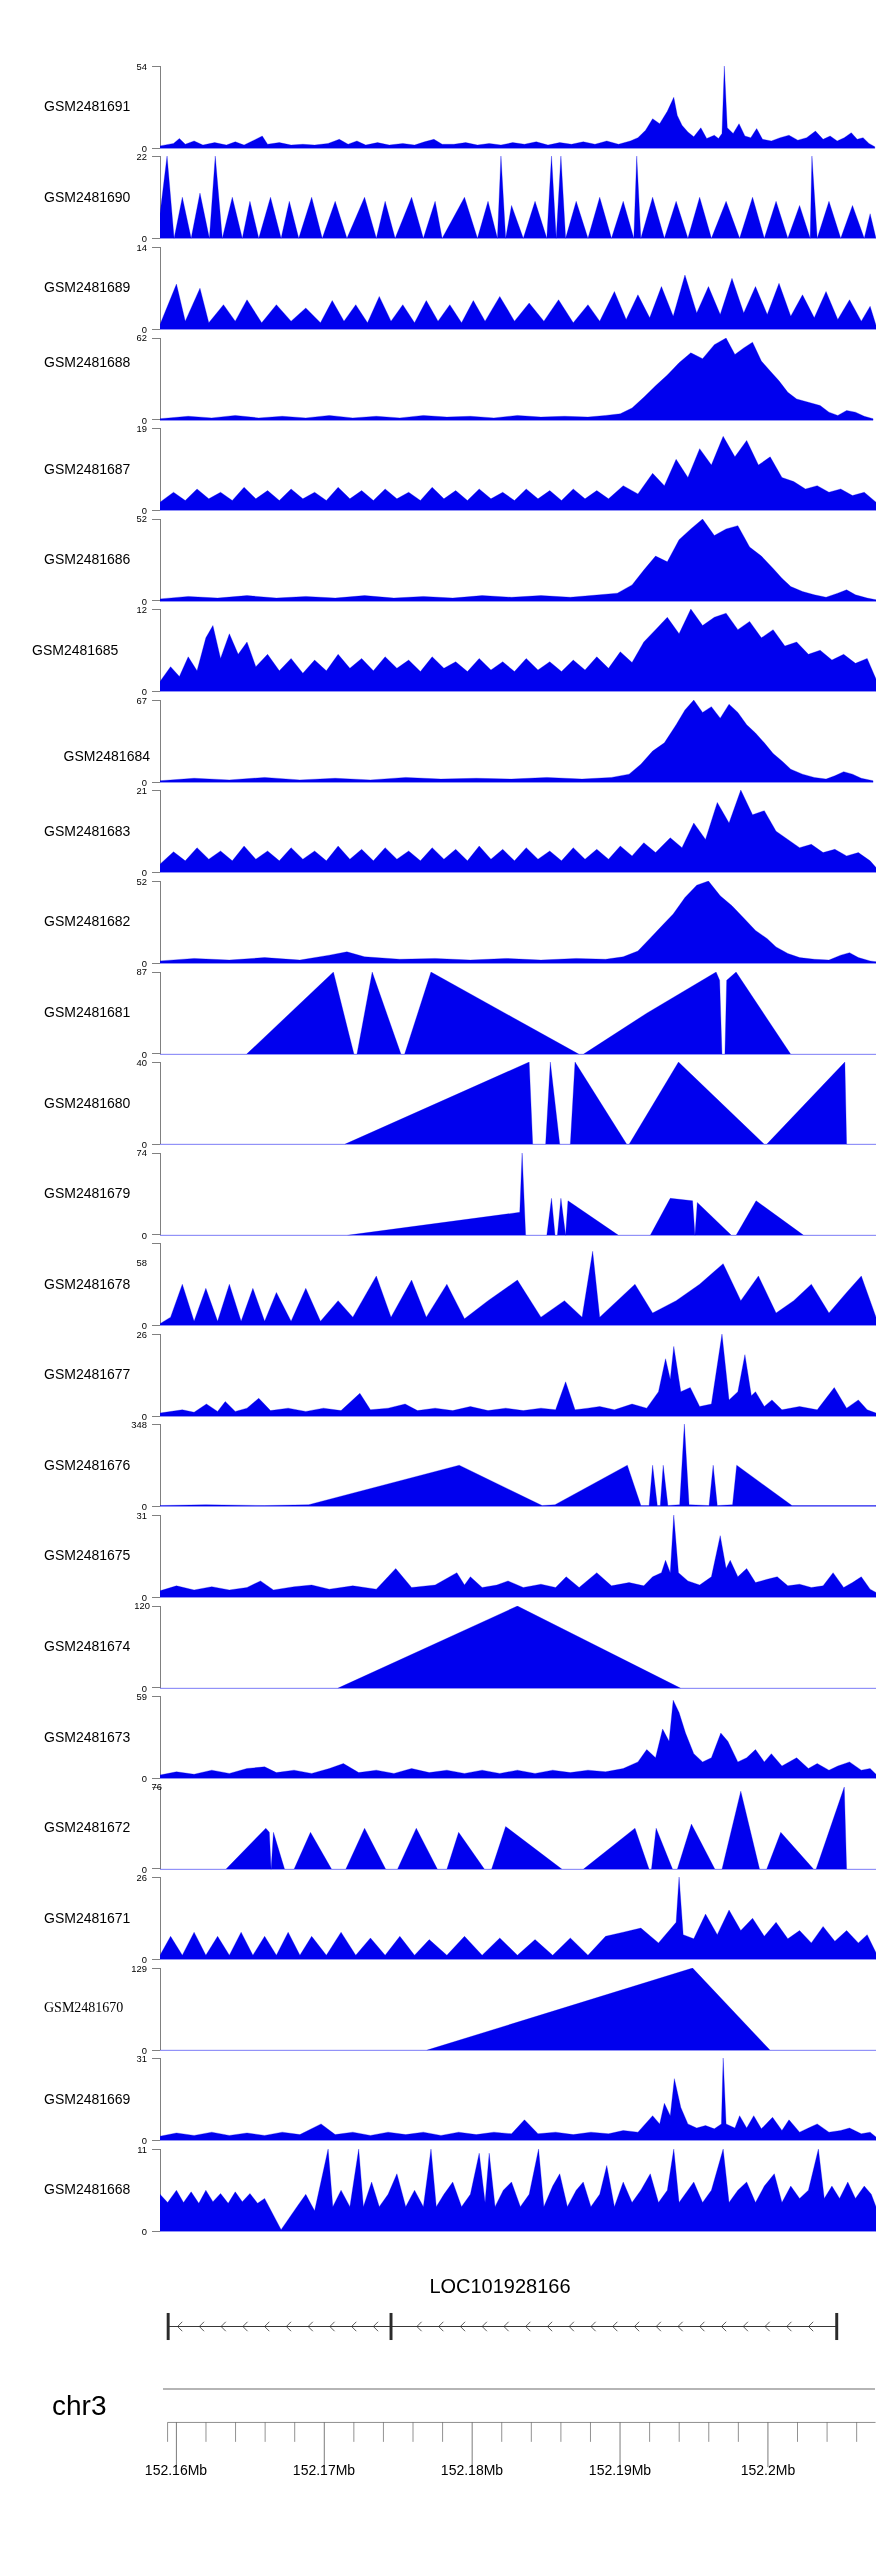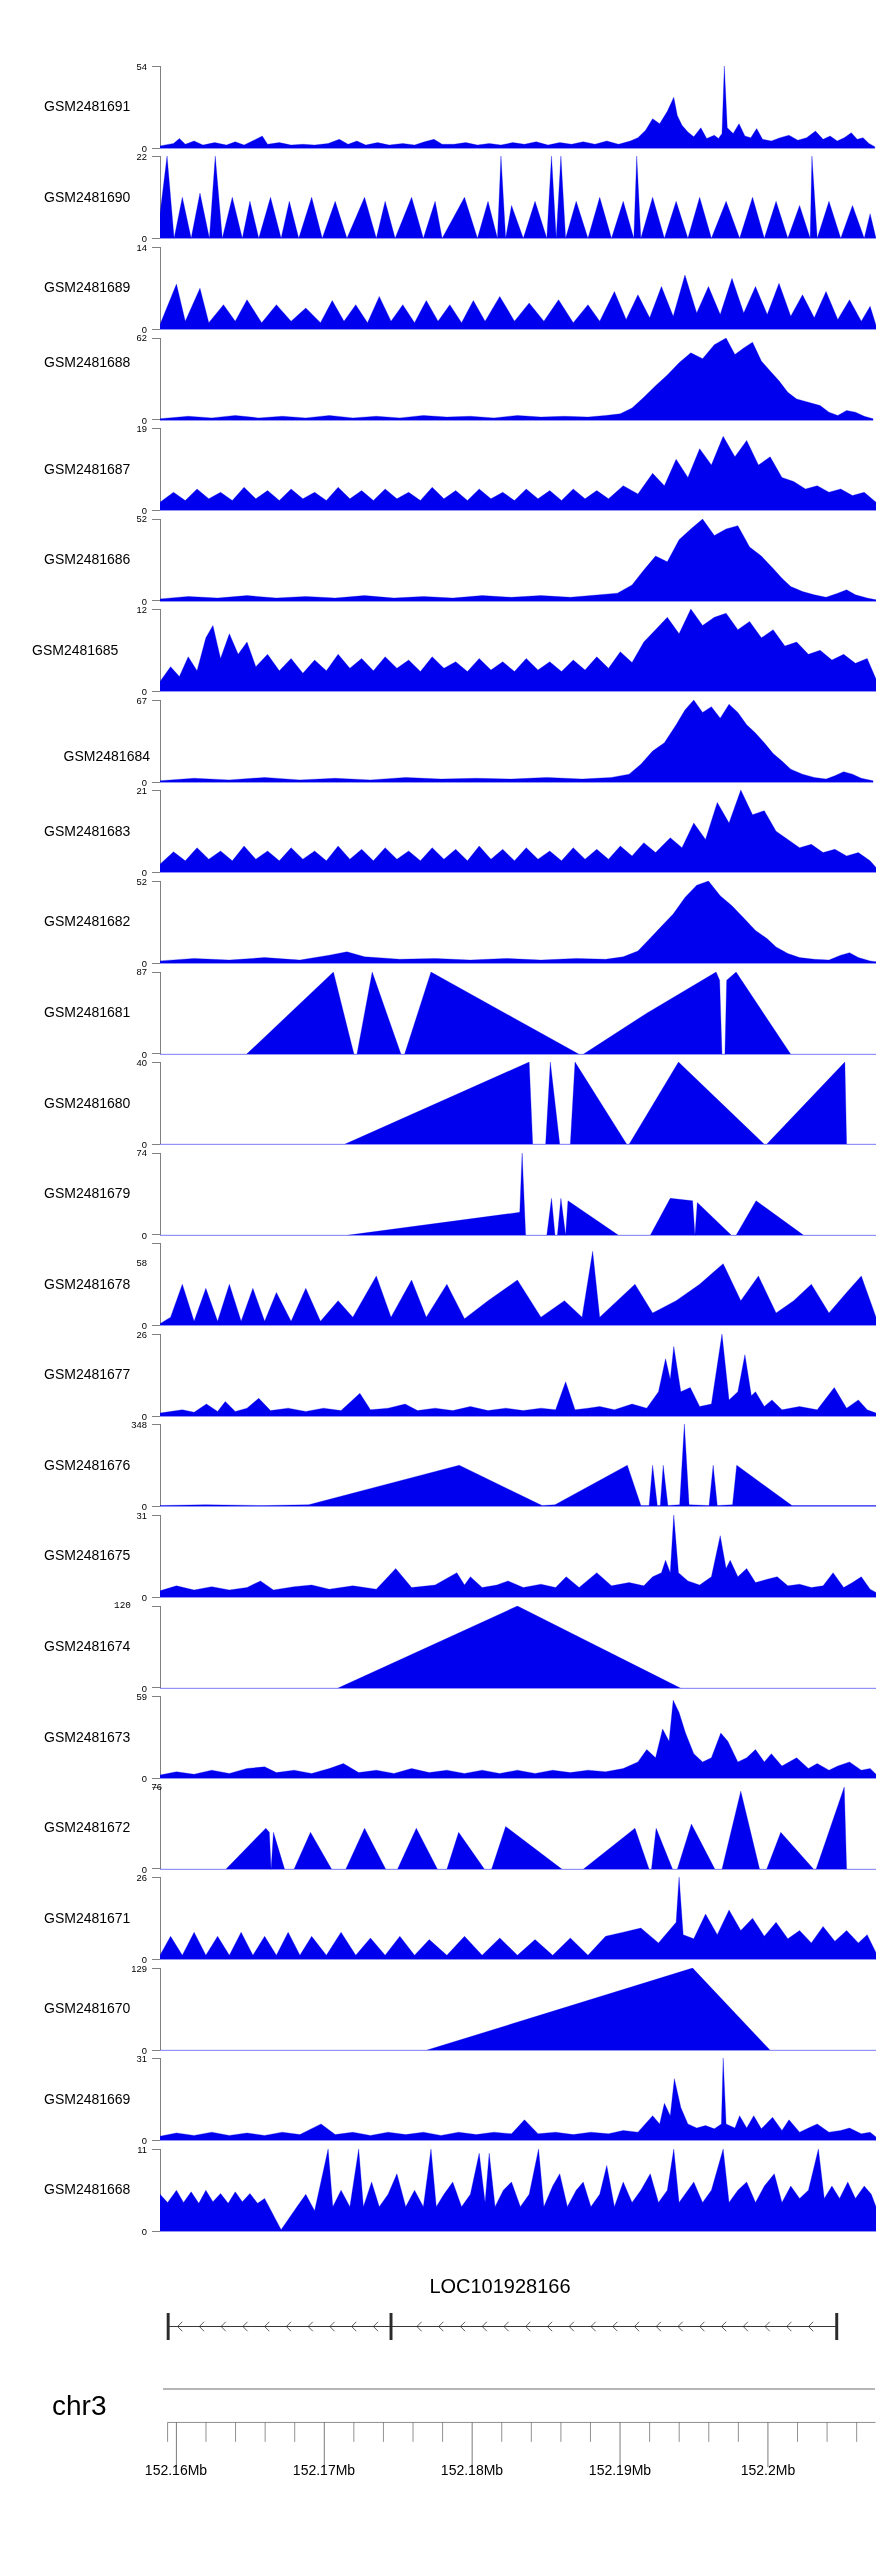--- a/index.html
+++ b/index.html
@@ -205,21 +205,21 @@
         <div class="abs yval" style="left: 115px; top: 1592px; width: 32px;">0</div>
         <svg width="716" height="83" class="abs" style="left: 160px; top: 1515px;" viewBox="0 0 1218 141">
           <polygon points="0,140 0,128.8 28,120.4 58,127.4 88,121.8 118,127.4 148,123.2 171,112.0 193,127.4 228,121.8 258,119.0 288,126.0 328,120.4 368,126.0 401,91.0 428,123.2 468,119.0 505,98.0 518,119.0 528,105.0 548,123.2 573,119.0 592,112.0 618,123.2 648,117.6 673,123.2 691,105.0 713,123.2 743,98.0 768,120.4 798,114.8 823,120.4 838,105.0 853,98.0 860,77.0 868,98.0 874,0.0 882,98.0 898,112.0 918,119.0 938,105.0 953,35.0 963,91.0 970,77.0 983,105.0 998,91.0 1013,114.8 1033,109.2 1050,105.0 1068,120.4 1088,117.6 1108,123.2 1128,120.4 1145,98.0 1163,123.2 1178,114.8 1193,105.0 1208,126.0 1218,131.6 1218,140" fill="#0000ee" stroke="#0000ee" stroke-width="0.5"></polygon>
         </svg>
       </div>
       <div class="abs" style="left: 0px; top: 0px;">
         <div class="abs track-name" style="left: 44px; top: 1638px; width: 106px;">GSM2481674</div>
         <div class="abs" style="left: 160px; top: 1606px; width: 0.9px; height: 82px; background: rgb(128, 128, 128);"></div>
         <div class="abs" style="left: 152px; top: 1606px; width: 8.2px; height: 0.9px; background: rgb(128, 128, 128);"></div>
         <div class="abs" style="left: 152px; top: 1687px; width: 8.2px; height: 0.9px; background: rgb(128, 128, 128);"></div>
-        <div class="abs yval" style="left: 99px; top: 1600px; width: 32px; font-family: Liberation Mono, monospace;">120</div>
+        <div class="abs yval" style="left: 118px; top: 1600px; width: 32px;">120</div>
         <div class="abs yval" style="left: 115px; top: 1683px; width: 32px;">0</div>
         <svg width="716" height="83" class="abs" style="left: 160px; top: 1606px;" viewBox="0 0 1218 141">
           <polygon points="0,140 0,140.0 302,140.0 608,0.0 886,140.0 1218,140.0 1218,140" fill="#0000ee" stroke="#0000ee" stroke-width="0.5"></polygon>
         </svg>
       </div>
       <div class="abs" style="left: 0px; top: 0px;">
         <div class="abs track-name" style="left: 44px; top: 1729px; width: 106px;">GSM2481673</div>
         <div class="abs" style="left: 160px; top: 1696px; width: 0.9px; height: 82px; background: rgb(128, 128, 128);"></div>
         <div class="abs" style="left: 152px; top: 1696px; width: 8.2px; height: 0.9px; background: rgb(128, 128, 128);"></div>
         <div class="abs" style="left: 152px; top: 1778px; width: 8.2px; height: 0.9px; background: rgb(128, 128, 128);"></div>
@@ -245,21 +245,21 @@
         <div class="abs" style="left: 160px; top: 1877px; width: 0.9px; height: 82px; background: rgb(128, 128, 128);"></div>
         <div class="abs" style="left: 152px; top: 1877px; width: 8.2px; height: 0.9px; background: rgb(128, 128, 128);"></div>
         <div class="abs" style="left: 152px; top: 1959px; width: 8.2px; height: 0.9px; background: rgb(128, 128, 128);"></div>
         <div class="abs yval" style="left: 115px; top: 1872px; width: 32px;">26</div>
         <div class="abs yval" style="left: 115px; top: 1954px; width: 32px;">0</div>
         <svg width="716" height="83" class="abs" style="left: 160px; top: 1877px;" viewBox="0 0 1218 141">
           <polygon points="0,140 0,133.0 18,100.8 38,133.0 58,93.8 78,133.0 98,100.8 118,133.0 138,93.8 158,133.0 178,100.8 198,133.0 218,93.8 238,133.0 258,100.8 283,133.0 308,93.8 333,133.0 358,103.6 383,133.0 408,100.8 433,133.0 458,106.4 488,133.0 518,100.8 548,133.0 578,103.6 608,133.0 638,106.4 668,133.0 698,103.6 728,133.0 758,100.8 788,93.8 818,86.8 848,112.0 878,77.0 883,0.0 890,98.0 908,105.0 928,63.0 948,98.0 968,56.0 988,91.0 1008,70.0 1028,100.8 1048,77.0 1068,105.0 1088,91.0 1108,112.0 1128,84.0 1148,109.2 1168,91.0 1188,112.0 1203,98.0 1218,128.8 1218,140" fill="#0000ee" stroke="#0000ee" stroke-width="0.5"></polygon>
         </svg>
       </div>
       <div class="abs" style="left: 0px; top: 0px;">
-        <div class="abs track-name" style="left: 44px; top: 2000px; width: 106px;">GSM2481670</div>
+        <div class="abs track-name" style="left: 44px; top: 2000px; width: 106px; font-family: Liberation Serif, serif;">GSM2481670</div>
         <div class="abs" style="left: 160px; top: 1968px; width: 0.9px; height: 82px; background: rgb(128, 128, 128);"></div>
         <div class="abs" style="left: 152px; top: 1968px; width: 8.2px; height: 0.9px; background: rgb(128, 128, 128);"></div>
         <div class="abs" style="left: 152px; top: 2050px; width: 8.2px; height: 0.9px; background: rgb(128, 128, 128);"></div>
         <div class="abs yval" style="left: 115px; top: 1963px; width: 32px;">129</div>
         <div class="abs yval" style="left: 115px; top: 2045px; width: 32px;">0</div>
         <svg width="716" height="83" class="abs" style="left: 160px; top: 1968px;" viewBox="0 0 1218 141">
           <polygon points="0,140 0,140.0 453,140.0 906,0.0 1038,140.0 1218,140.0 1218,140" fill="#0000ee" stroke="#0000ee" stroke-width="0.5"></polygon>
         </svg>
       </div>
       <div class="abs" style="left: 0px; top: 0px;">

